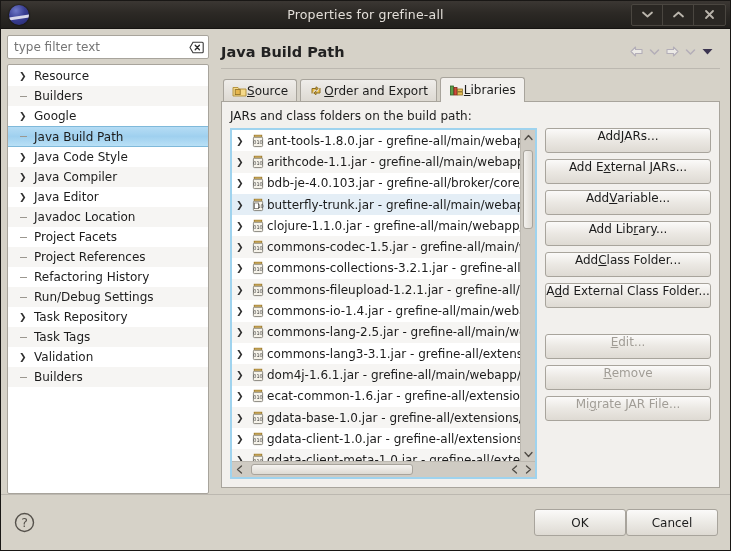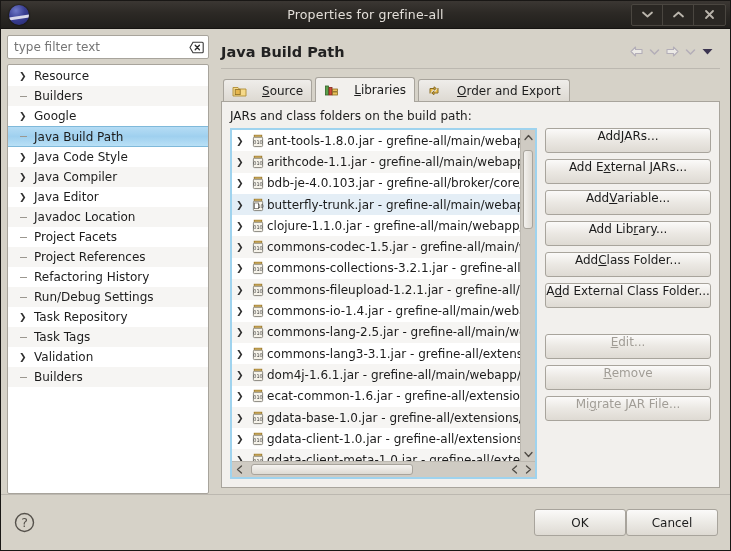--- a/index.html
+++ b/index.html
@@ -138,21 +138,21 @@
   .nav-ic { cursor: pointer; display: flex; align-items: center; }
   #header-rule { height: 1px; background: #bcb8b0; margin: 0 4px 0 6px; }
 
   
   #tabs {
     display: flex; align-items: flex-end;
     padding: 9px 0 0 8px; height: 32px;
     position: relative; z-index: 2;
   }
   .tab {
-    display: flex; align-items: center; gap: 15px;
+    display: flex; align-items: center; gap: 0;
     height: 22px; padding: 0 8px;
     border: 1px solid #a8a49c;
     border-bottom: none;
     border-radius: 3px 3px 0 0;
     background: linear-gradient(to bottom, #efedea 0%, #ddd9d2 100%);
     font-size: 12px; color: #1c1c1c;
     cursor: pointer;
     margin-right: 3px;
   }
   .tab.active {
@@ -459,39 +459,39 @@
       <div id="tabs">
           <div class="tab">
             <span class="tab-ico">
               <svg width="15" height="14" viewBox="0 0 15 14">
                 <path d="M1 3.5 H6 L7.2 5 H14 V12 H1 Z" fill="#f5d98a" stroke="#b08d33" stroke-width=".9"></path>
                 <rect x="3.2" y="5.6" width="5" height="5" fill="#e6b64d" stroke="#8a6c22" stroke-width=".8"></rect>
               </svg>
             </span>
             <span><u>S</u>ource</span>
           </div>
+          <div class="tab">
+            <span class="tab-ico">
+              <svg width="15" height="14" viewBox="0 0 15 14">
+                <path d="M3 9.5 L3 4.5 L7 4.5 M7 2.8 L9.3 4.5 L7 6.2 Z" fill="#f0c24a" stroke="#8a6c22" stroke-width="1"></path>
+                <path d="M11 4 L11 9 L7 9 M7 10.7 L4.7 9 L7 7.3 Z" fill="#f0c24a" stroke="#8a6c22" stroke-width="1"></path>
+              </svg>
+            </span>
+            <span><u>O</u>rder and Export</span>
+          </div>
           <div class="tab active">
             <span class="tab-ico">
               <svg width="15" height="14" viewBox="0 0 15 14">
                 <rect x="1.5" y="3" width="3" height="9" fill="#5aa04a" stroke="#2f6326" stroke-width=".8"></rect>
                 <rect x="5" y="4.5" width="3" height="7.5" fill="#cf4b3a" stroke="#86281c" stroke-width=".8"></rect>
                 <rect x="8.5" y="6" width="5" height="2.4" fill="#e8c15a" stroke="#8a6c22" stroke-width=".8"></rect>
                 <rect x="8.5" y="9" width="5" height="3" fill="#e8c15a" stroke="#8a6c22" stroke-width=".8"></rect>
               </svg>
             </span>
             <span><u>L</u>ibraries</span>
-          </div>
-          <div class="tab">
-            <span class="tab-ico">
-              <svg width="15" height="14" viewBox="0 0 15 14">
-                <path d="M3 9.5 L3 4.5 L7 4.5 M7 2.8 L9.3 4.5 L7 6.2 Z" fill="#f0c24a" stroke="#8a6c22" stroke-width="1"></path>
-                <path d="M11 4 L11 9 L7 9 M7 10.7 L4.7 9 L7 7.3 Z" fill="#f0c24a" stroke="#8a6c22" stroke-width="1"></path>
-              </svg>
-            </span>
-            <span><u>O</u>rder and Export</span>
           </div>
         </div>
 
       <div id="tab-panel">
         <div id="panel-caption">JARs and class folders on the build path:</div>
 
         <div id="panel-row">
 
           <div id="list-outer">
             <div id="list-inner">

